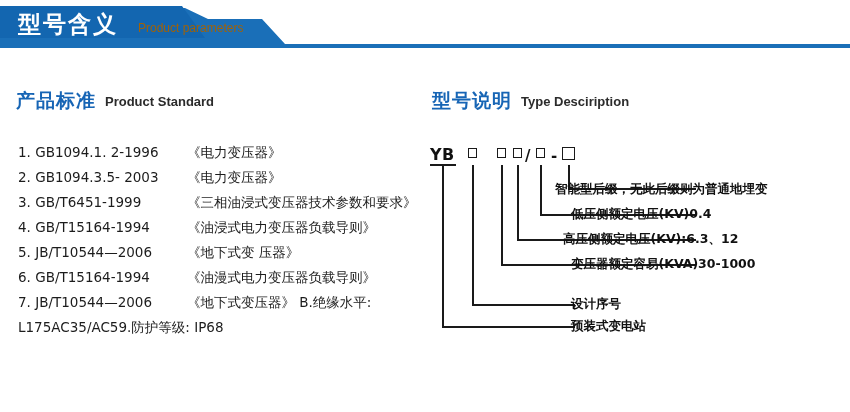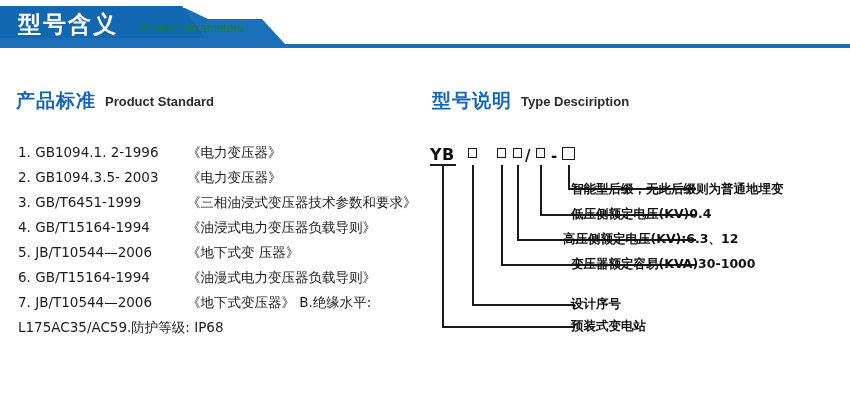--- a/index.html
+++ b/index.html
@@ -28,21 +28,21 @@
     background:#1a6fb8;
   }
   .banner-title {
     position:absolute; left:18px; top:9px;
     font-size:23px; font-weight:bold; color:#ffffff;
     letter-spacing:2px; line-height:30px;
     font-family:"DejaVu Sans","Liberation Sans",sans-serif;
   }
   .banner-sub {
     position:absolute; left:138px; top:20px;
-    font-size:12px; color:#15803d; line-height:16px;
+    font-size:12px; color:#a16207; line-height:16px;
     font-family:"Liberation Sans",sans-serif;
   }
 
   
   .sec-head { position:absolute; white-space:nowrap; }
   .sec-head .cn {
     font-size:19px; font-weight:bold; color:#1765b5;
     letter-spacing:1px; vertical-align:middle;
     font-family:"DejaVu Sans","Liberation Sans",sans-serif;
   }
@@ -185,21 +185,21 @@
 
     <div class="vline" style="left:76px; top:20px; height:100px;"></div>
     <div class="hline" style="left:76px; top:119px; width:195px;"></div>
 
     <div class="vline" style="left:47px; top:20px; height:140px;"></div>
     <div class="hline" style="left:47px; top:159px; width:103px;"></div>
 
     <div class="vline" style="left:17px; top:20px; height:162px;"></div>
     <div class="hline" style="left:17px; top:181px; width:133px;"></div>
 
-    <div class="lbl" style="left:146px; top:36px;text-align:right;">智能型后缀，无此后缀则为普通地埋变</div>
+    <div class="lbl" style="left:130px; top:36px;text-align:right;">智能型后缀，无此后缀则为普通地埋变</div>
     <div class="lbl" style="left:146px; top:61px;">低压侧额定电压(KV)0.4</div>
     <div class="lbl" style="left:138px; top:86px;">高压侧额定电压(KV):6.3、12</div>
     <div class="lbl" style="left:146px; top:111px;">变压器额定容易(KVA)30-1000</div>
     <div class="lbl" style="left:146px; top:151px;">设计序号</div>
     <div class="lbl" style="left:146px; top:173px;">预装式变电站</div>
 
   </div>
 
 </div>
 

